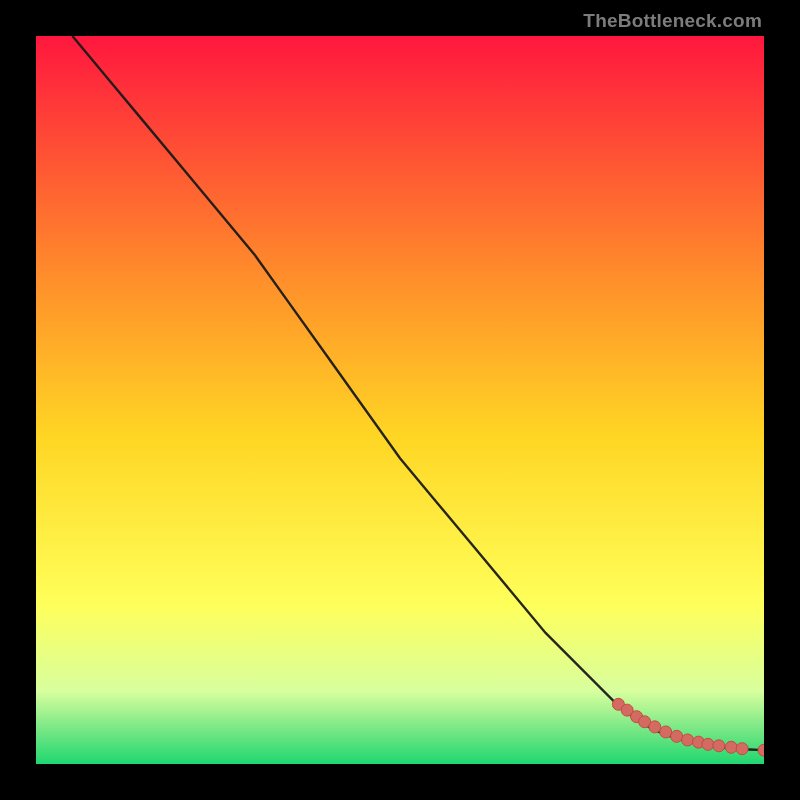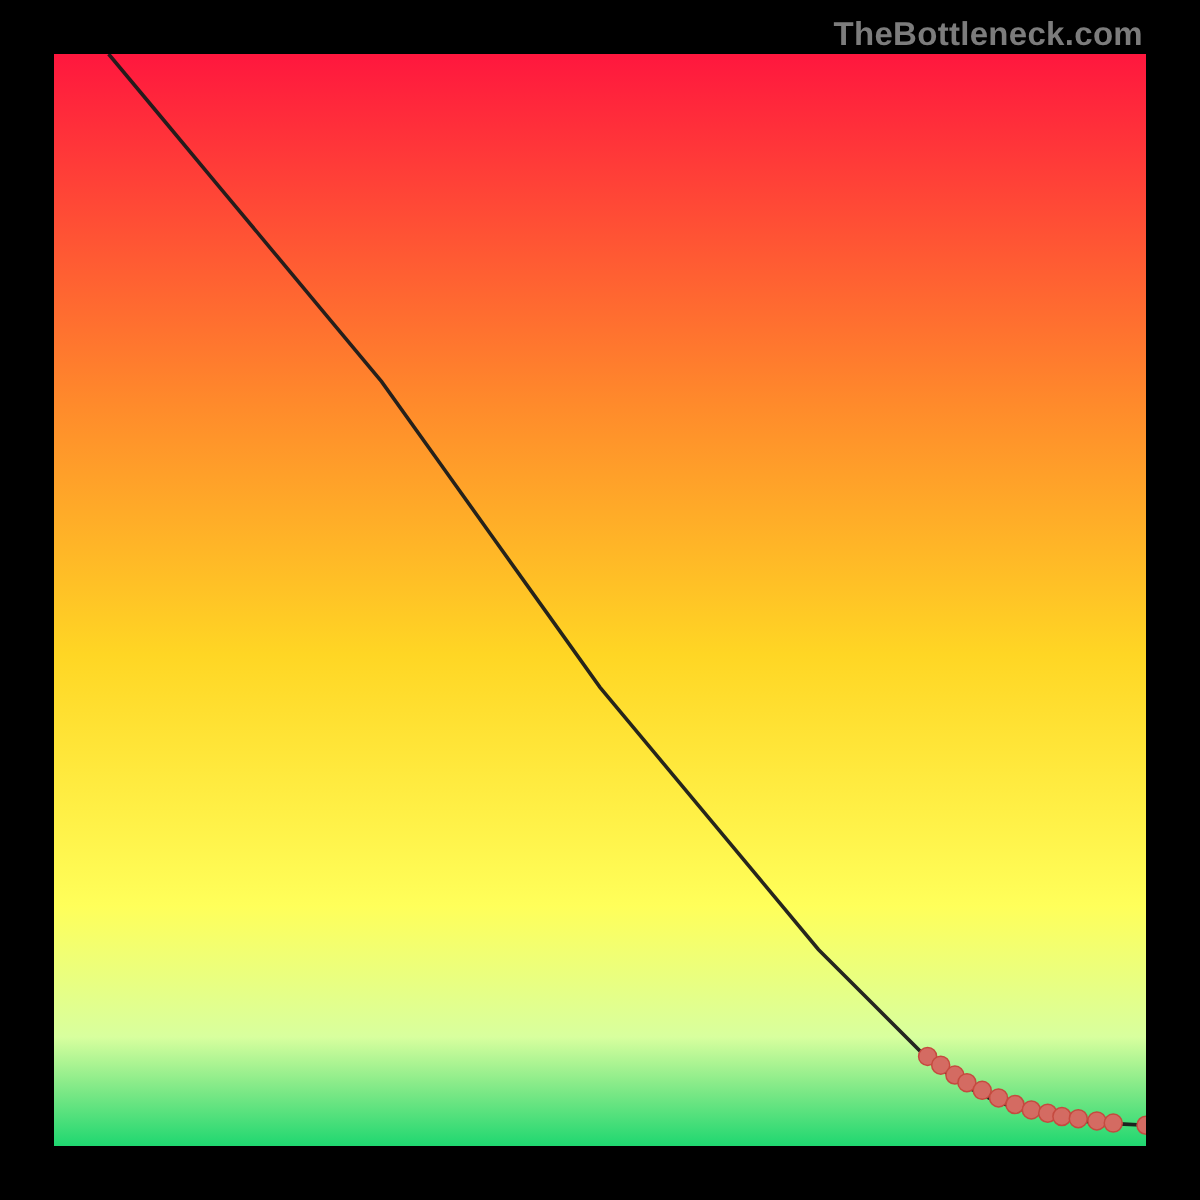--- a/index.html
+++ b/index.html
@@ -26,21 +26,21 @@
   .plot-area svg {
     display: block;
     width: 100%;
     height: 100%;
   }
   .watermark {
     position: absolute;
     top: 10px;
     right: 38px;
     font-family: Arial, Helvetica, sans-serif;
-    font-size: 22px;
+    font-size: 19px;
     font-weight: 600;
     color: #7c7c7c;
     letter-spacing: 0.2px;
     user-select: none;
     text-align: center;
   }
 </style>
 </head>
 <body>
 

